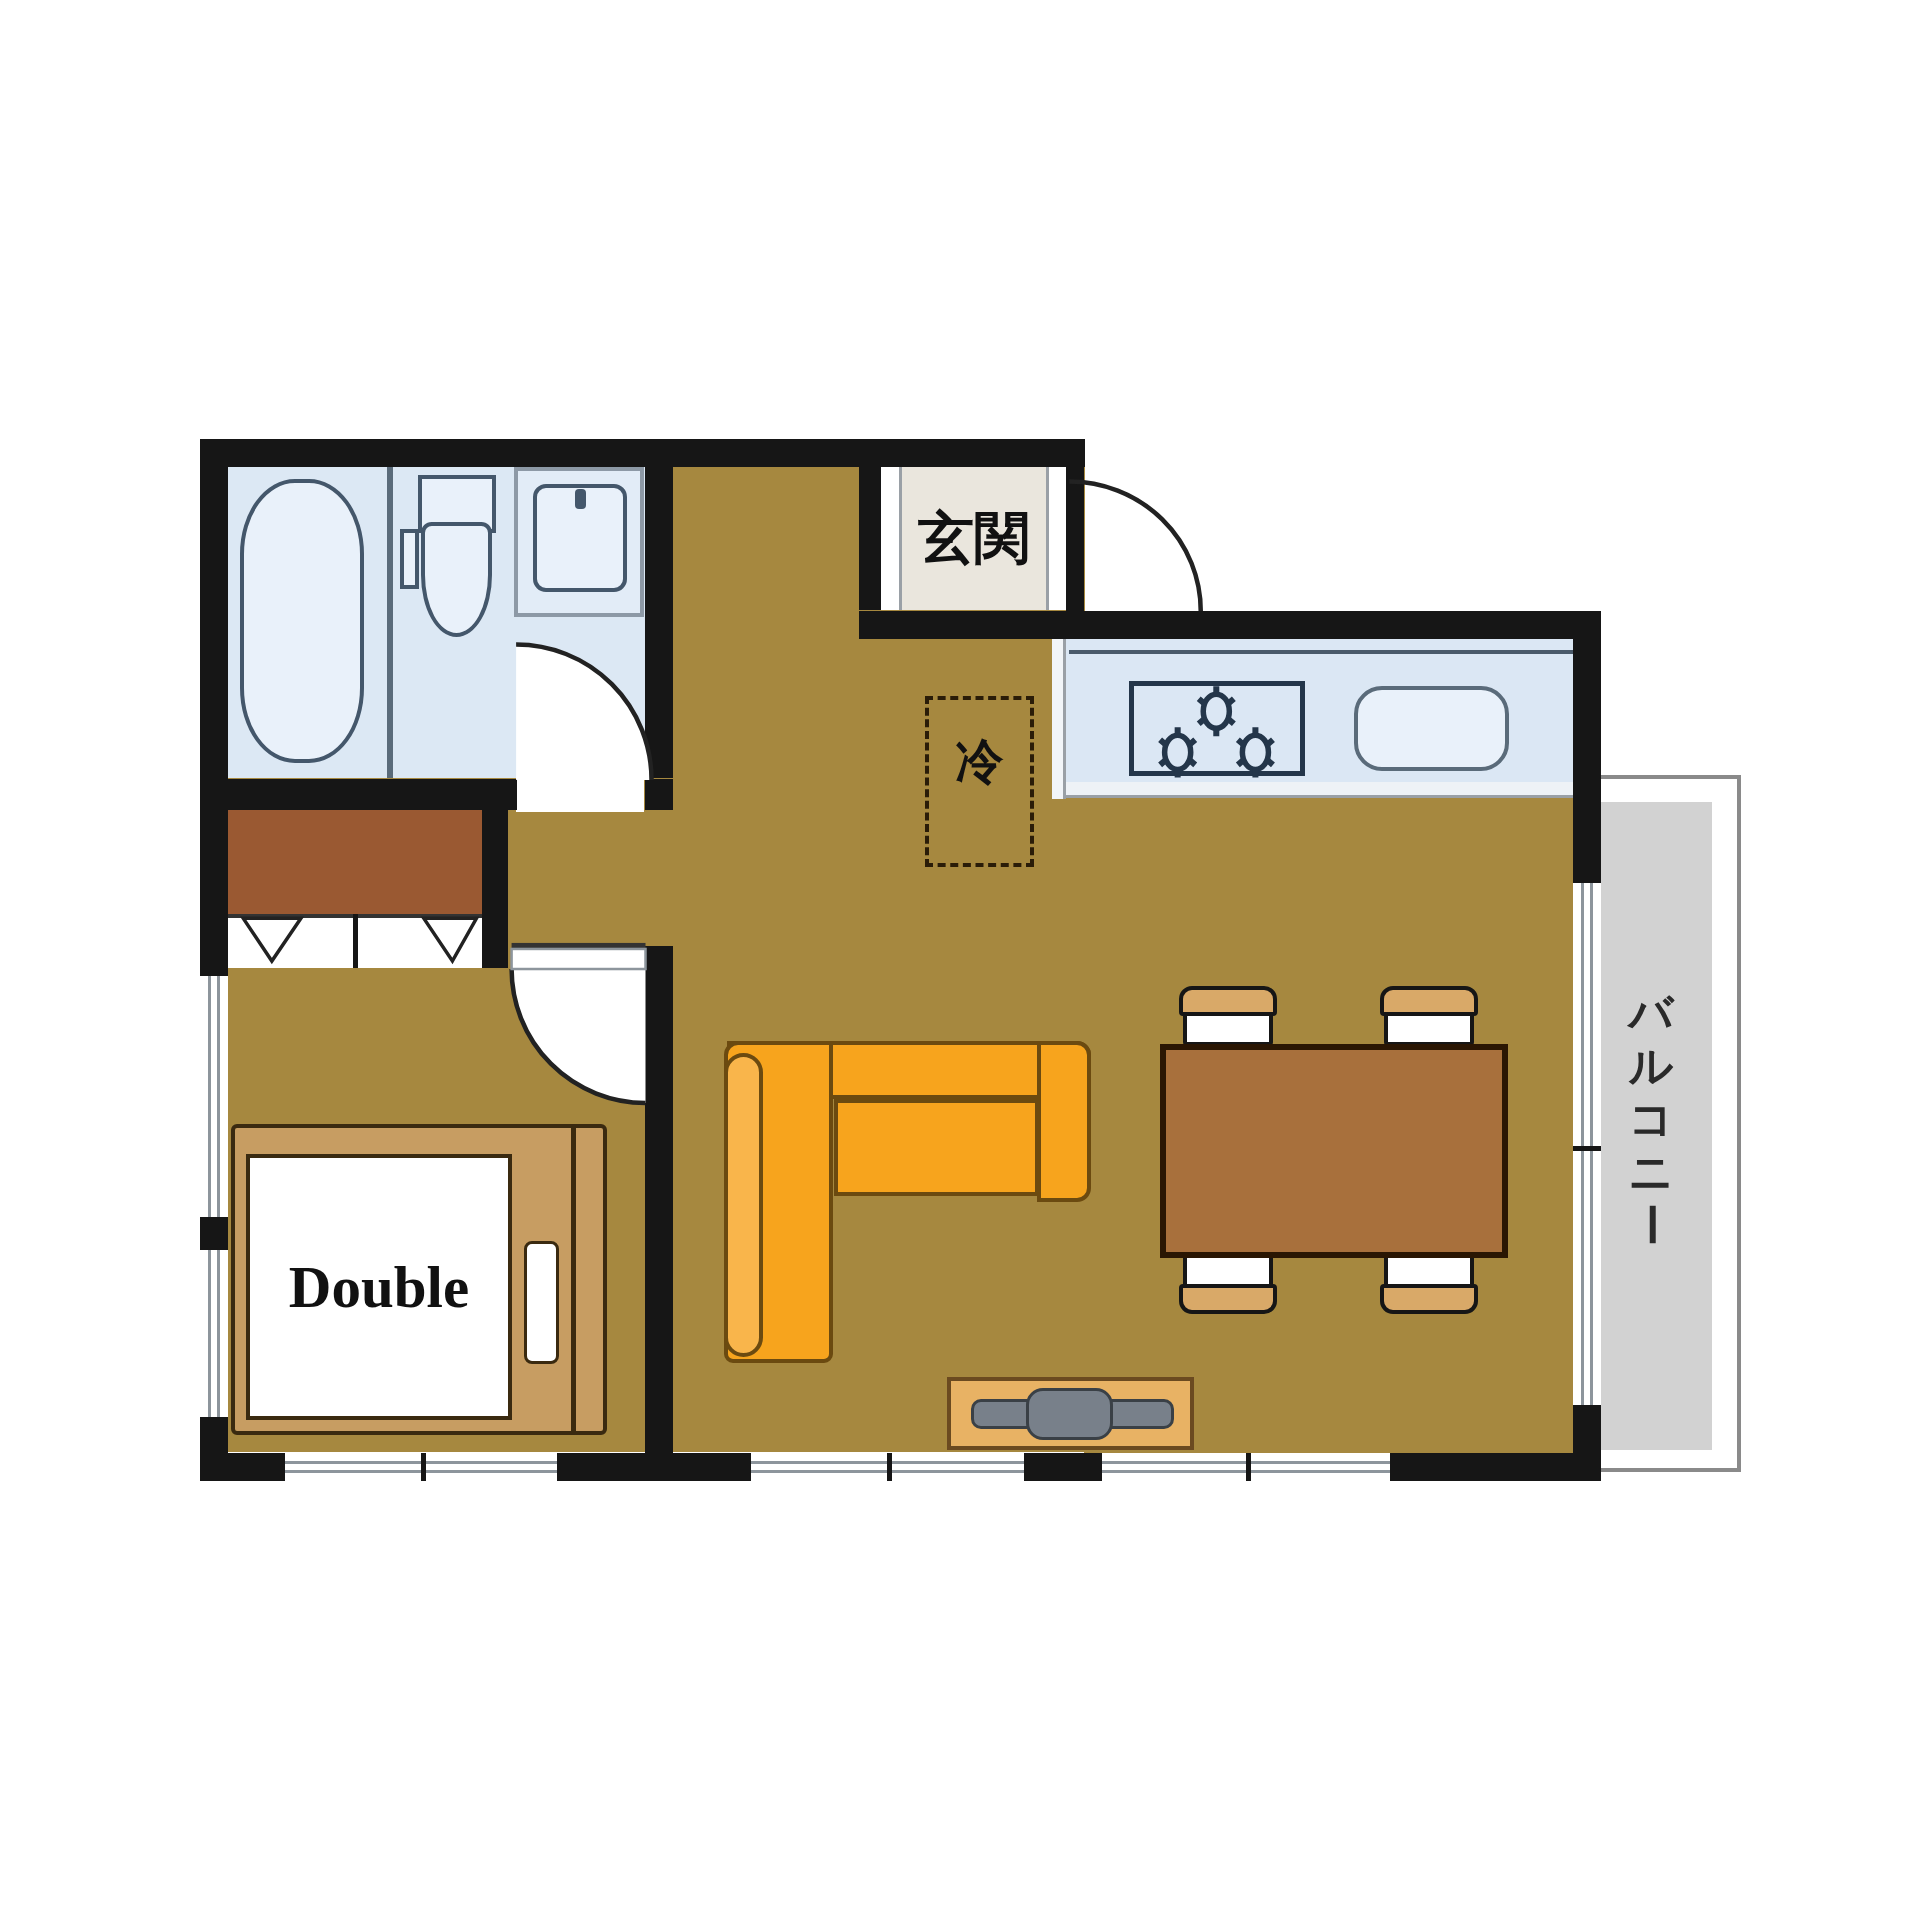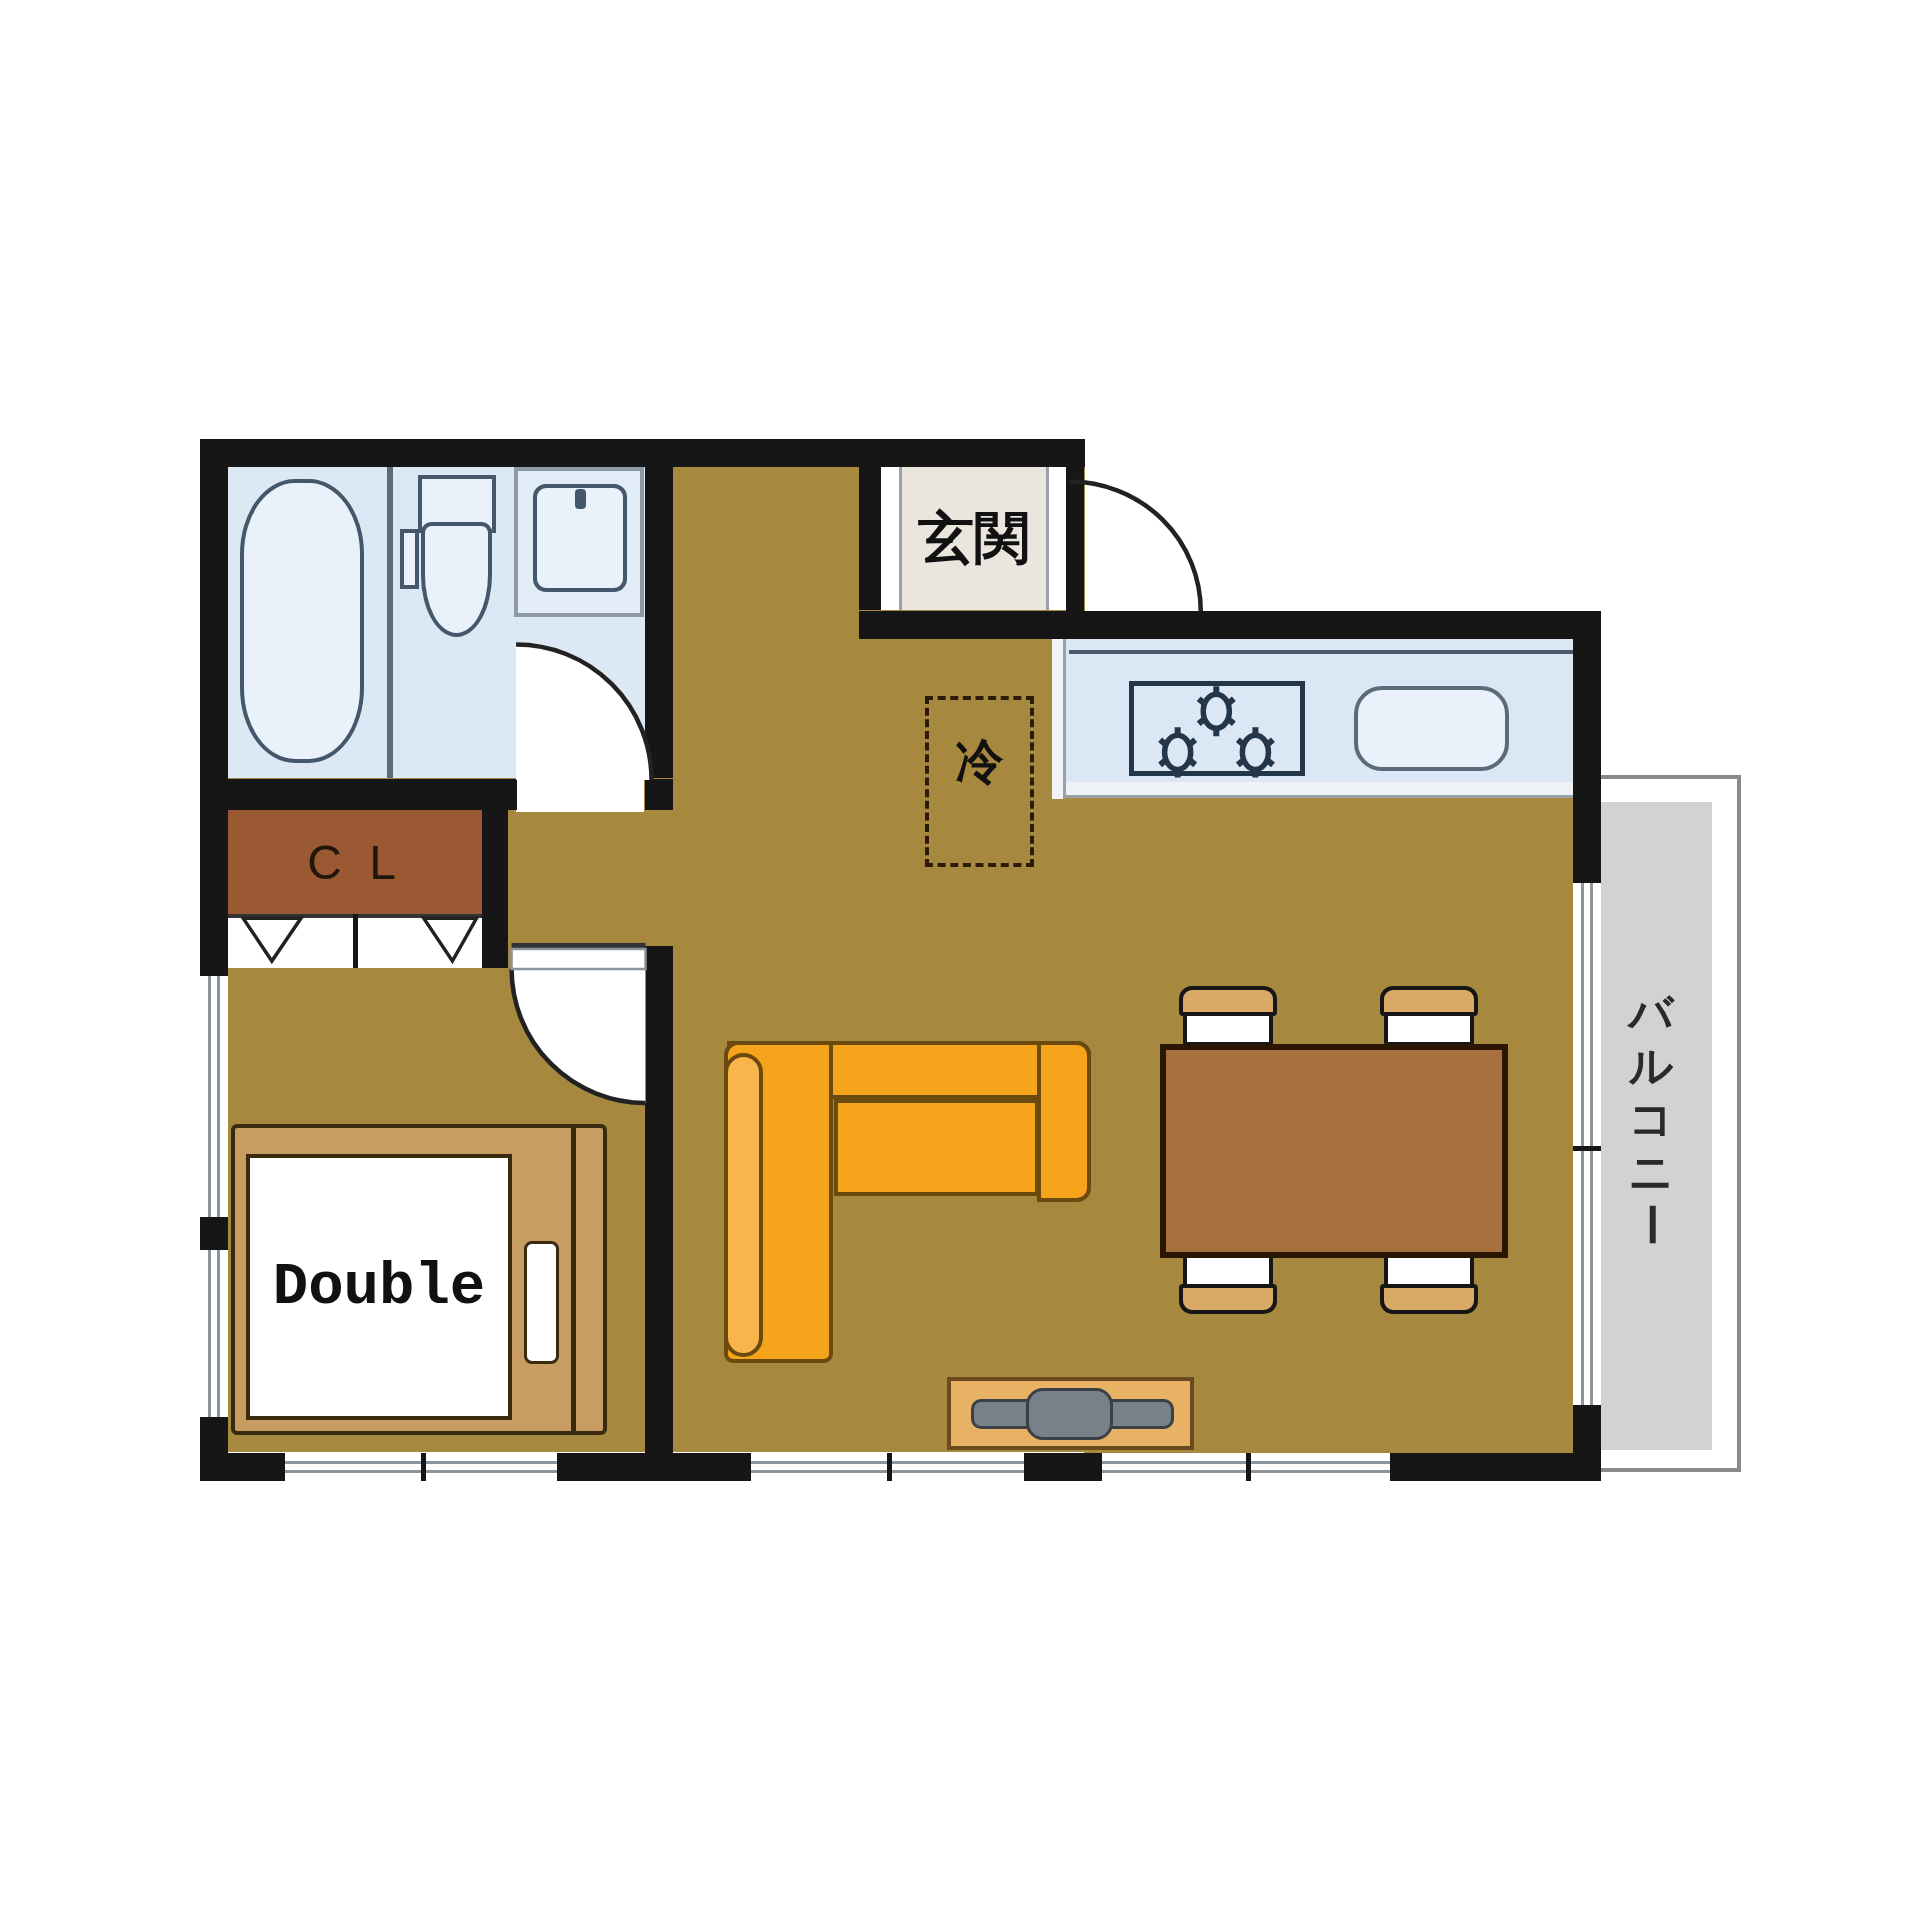--- a/index.html
+++ b/index.html
@@ -65,21 +65,20 @@
   <div class="abs" style="left:1066px;top:639px;width:507px;height:143px;background:#dbe7f4;"></div>
   <div class="abs" style="left:1069px;top:650px;width:504px;height:4px;background:#4a5a6a;"></div>
   <div class="abs" style="left:1066px;top:782px;width:507px;height:16px;background:#eef2f6;border-bottom:3px solid #9aa0a6;"></div>
   <div class="abs" style="left:1129px;top:681px;width:176px;height:95px;background:#dbe7f4;border:5px solid #24364a;"></div>
   <div class="abs fixture" style="left:1354px;top:686px;width:155px;height:85px;border-radius:28px;border-color:#5a6b7a;"></div>
 
   <div class="abs" style="left:925px;top:696px;width:109px;height:171px;border:4.5px dashed #2a1c08;"></div>
   <div class="abs label" style="left:925px;top:712px;width:109px;height:100px;font-size:48px;font-weight:bold;">冷</div>
 
   <div class="abs" style="left:228px;top:810px;width:254px;height:104px;background:#9a5932;"></div>
-  <div class="abs label" style="left:228px;top:810px;width:254px;height:104px;font-size:48px;letter-spacing:7px;color:#21160c;">C L</div>
   <div class="abs" style="left:228px;top:914px;width:254px;height:54px;background:#fff;border-top:4px solid #333;"></div>
   <div class="abs tick" style="left:353px;top:914px;width:5px;height:54px;"></div>
 
   <div class="abs wall" style="left:200px;top:439px;width:885px;height:28px;"></div>
   <div class="abs wall" style="left:200px;top:439px;width:28px;height:1041px;"></div>
   <div class="abs wall" style="left:1573px;top:611px;width:28px;height:870px;"></div>
   <div class="abs wall" style="left:200px;top:1453px;width:1401px;height:28px;"></div>
   <div class="abs wall" style="left:200px;top:779px;width:317px;height:31px;"></div>
   <div class="abs wall" style="left:645px;top:779px;width:28px;height:31px;"></div>
   <div class="abs wall" style="left:645px;top:467px;width:28px;height:311px;"></div>
@@ -134,21 +133,21 @@
       <ellipse cx="2348" cy="1500" rx="26" ry="34" stroke-width="11"></ellipse>
       <path d="M2348 1450 v18 M2348 1532 v18 M2313 1475 l14 12 M2383 1475 l-14 12 M2313 1525 l14 -12 M2383 1525 l-14 -12" stroke-width="12"></path>
       <ellipse cx="2503" cy="1500" rx="26" ry="34" stroke-width="11"></ellipse>
       <path d="M2503 1450 v18 M2503 1532 v18 M2468 1475 l14 12 M2538 1475 l-14 12 M2468 1525 l14 -12 M2538 1525 l-14 -12" stroke-width="12"></path>
     </g>
   </svg>
 
   <div class="abs" style="left:231px;top:1124px;width:376px;height:311px;background:#c79d62;border:4.5px solid #3a2a10;border-radius:6px;"></div>
   <div class="abs" style="left:571px;top:1124px;width:4.5px;height:311px;background:#3a2a10;"></div>
   <div class="abs label" style="left:246px;top:1154px;width:266px;height:266px;background:#fff;border:4.5px solid #3a2a10;
-              font-family:Liberation Mono, monospace;font-weight:bold;font-size:59px;">Double</div>
+              font-family:Liberation Serif, serif;font-weight:bold;font-size:59px;">Double</div>
   <div class="abs" style="left:524px;top:1241px;width:35px;height:123px;background:#fff;border:3.5px solid #3a2a10;border-radius:8px;"></div>
 
   <div class="abs sofa" style="left:727px;top:1041px;width:364px;height:58px;border-radius:0 14px 0 0;"></div>
   <div class="abs sofa" style="left:724px;top:1041px;width:109px;height:322px;border-radius:14px 0 9px 9px;"></div>
   <div class="abs sofa" style="left:834px;top:1099px;width:205px;height:97px;"></div>
   <div class="abs sofa" style="left:1037px;top:1041px;width:54px;height:161px;border-radius:0 14px 14px 0;"></div>
   <div class="abs sofaL" style="left:724px;top:1053px;width:39px;height:304px;border-radius:20px;"></div>
 
   <div class="abs" style="left:1179px;top:986px;width:98px;height:60px;">
     <div class="chairBack abs" style="left:0;top:0;width:98px;height:30px;border-radius:13px 13px 4px 4px;"></div>

